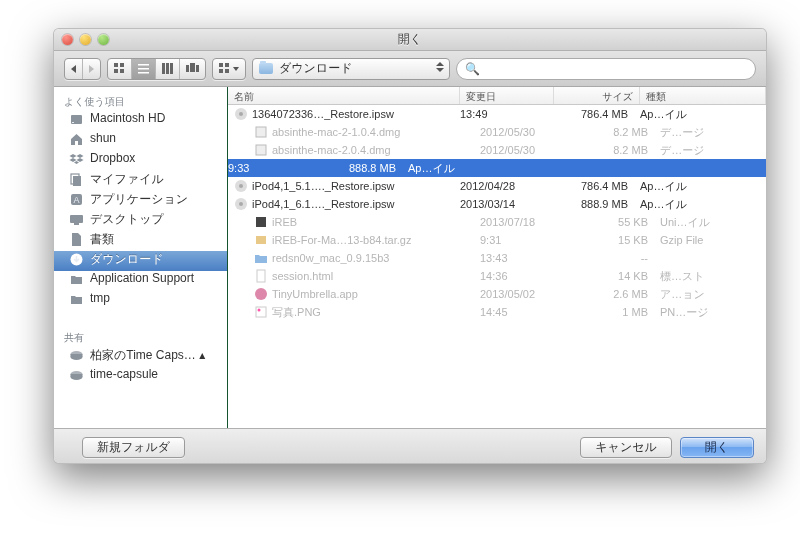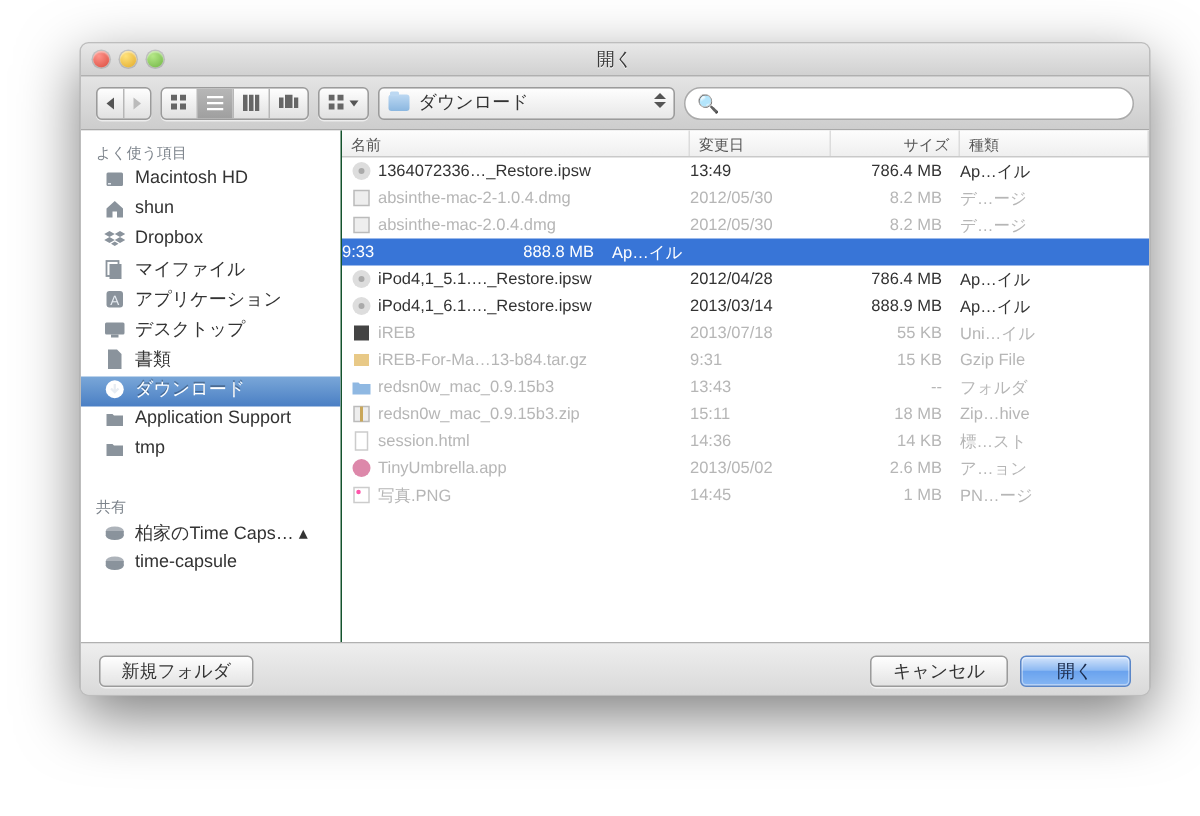--- a/index.html
+++ b/index.html
@@ -95,21 +95,21 @@
   .colhead {
     display: flex; height: 18px; background: linear-gradient(#fdfdfd,#efefef);
     border-bottom: 1px solid #c9c9c9; font-size: 10px; color: #555; font-family: Liberation Mono, monospace;
   }
   .colhead > div { border-right: 1px solid #dcdcdc; padding: 3px 6px 0; }
   .rows { flex: 1; overflow: hidden; }
   .row {
     display: flex; height: 18px; align-items: center; font-size: 11px; color: #333;
     white-space: nowrap;
   }
-  .row.dim { color: #b6b6b6; }
+  .row.dim { color: #b6b6b6; margin-left: 20px; }
   .row.sel { background: #3875d7; color: #fff; }
   .c-name { width: 232px; padding-left: 6px; display: flex; align-items: center; gap: 4px; overflow: hidden; }
   .c-mod  { width: 94px; }
   .c-size { width: 86px; text-align: right; padding-right: 12px; }
   .c-kind { flex: 1; overflow: hidden; }
   .fic { width: 14px; height: 14px; flex-shrink: 0; display: inline-flex; align-items: center; justify-content: center; }
   .bottombar {
     height: 36px; display: flex; align-items: center; padding: 0 12px;
     background: linear-gradient(#eeeeee,#d8d8d8);
   }
@@ -430,35 +430,20 @@
             <div class="c-name">
               <span class="fic">
                 <svg viewBox="0 0 14 14">
                   <path d="M1 4 H5 L6 5 H13 V12 H1 Z" fill="#8fb8e2"></path>
                 </svg>
               </span>
               <span>redsn0w_mac_0.9.15b3</span>
             </div>
             <div class="c-mod">13:43</div>
             <div class="c-size">--</div>
-            <div class="c-kind">フォルダ</div>
-          </div>
-          <div class="row dim">
-            <div class="c-name">
-              <span class="fic">
-                <svg viewBox="0 0 14 14">
-                  <rect x="2" y="2" width="10" height="10" fill="#eee" stroke="#bbb"></rect>
-                  <rect x="6" y="2" width="2" height="10" fill="#c9a75a"></rect>
-                </svg>
-              </span>
-              <span>redsn0w_mac_0.9.15b3.zip</span>
-            </div>
-            <div class="c-mod">15:11</div>
-            <div class="c-size">18 MB</div>
-            <div class="c-kind">Zip…hive</div>
           </div>
           <div class="row dim">
             <div class="c-name">
               <span class="fic">
                 <svg viewBox="0 0 14 14">
                   <rect x="3" y="1" width="8" height="12" fill="#fff" stroke="#ccc"></rect>
                 </svg>
               </span>
               <span>session.html</span>
             </div>
@@ -491,19 +476,19 @@
             </div>
             <div class="c-mod">14:45</div>
             <div class="c-size">1 MB</div>
             <div class="c-kind">PN…ージ</div>
           </div>
         </div>
     </div>
   </div>
 
   <div class="bottombar">
-    <span class="btn" style="margin-left:0">新規フォルダ</span>
+    <span class="btn" style="margin-left:16px">新規フォルダ</span>
     <span class="spacer"></span>
     <span class="btn">キャンセル</span>
     <span class="btn default">開く</span>
   </div>
 
 </div>
 
 </body></html>

